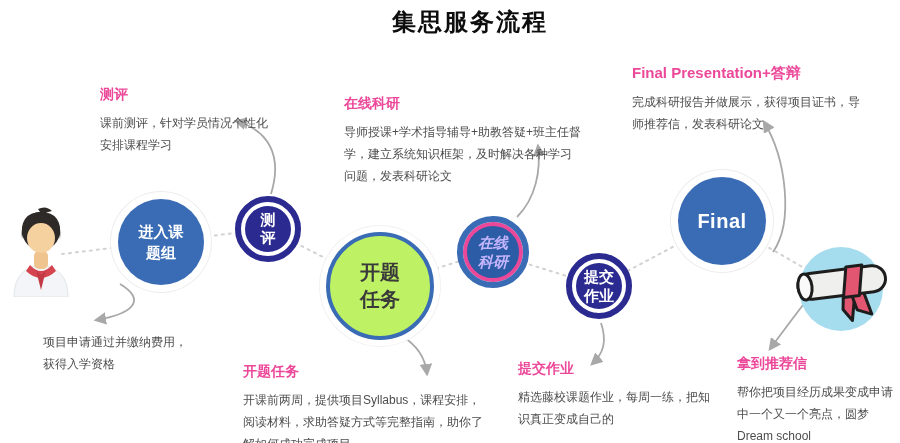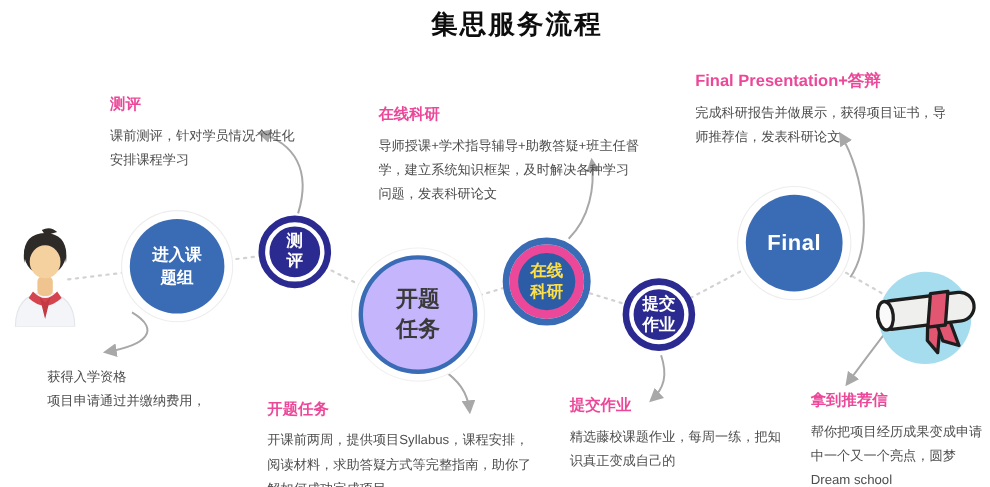--- a/index.html
+++ b/index.html
@@ -29,26 +29,26 @@
   }
   .c-enter{left:118px;top:199px;width:86px;height:86px;font-size:15px;line-height:21px;}
   .c-final{left:678px;top:177px;width:88px;height:88px;font-size:20px;letter-spacing:.5px;}
   .c-double-navy{
     background:#2b2a90;color:#ffffff;
     border:4px solid #ffffff;outline:6px solid #2b2a90;
   }
   .c-assess{left:241px;top:202px;width:46px;height:46px;font-size:15px;line-height:18px;}
   .c-submit{left:572px;top:259px;width:46px;height:46px;font-size:15px;line-height:19px;}
   .c-double-blue{
-    background:#2d5ca6;color:#fde047;
-    border:8px solid #ec4899;outline:6px solid #3a6cb5;
+    background:#2d5ca6;color:#c4b5fd;
+    border:4px solid #ec4899;outline:6px solid #3a6cb5;font-style:italic;
   }
   .c-research{left:463px;top:222px;width:52px;height:52px;font-size:15px;line-height:19px;}
   .c-outline-light{
-    background:#c4b5fd;color:#3a3a3a;
+    background:#bef264;color:#3a3a3a;
     border:4px solid #3a6cb5;
     box-shadow:0 0 0 6px #ffffff,0 0 0 7px #f1f1f1;
   }
   .c-opening{left:326px;top:232px;width:100px;height:100px;font-size:20px;line-height:27px;}
   .tb{position:absolute;z-index:3;}
   .tb h3{
     margin:2px 0 8px 0;font-size:14px;font-weight:bold;color:#ec4899;
   }
   .tb.en h3{font-size:15px;}
   .tb .line{font-size:12px;line-height:22px;color:#4d4d4d;white-space:nowrap;}
@@ -154,22 +154,22 @@
     <div class="line">问题，发表科研论文</div>
   </div>
 
   <div class="tb en tb-final">
     <h3>Final Presentation+答辩</h3>
     <div class="line">完成科研报告并做展示，获得项目证书，导</div>
     <div class="line">师推荐信，发表科研论文</div>
   </div>
 
   <div class="tb tb-enter">
+    <div class="line">项目申请通过并缴纳费用，</div>
     <div class="line">获得入学资格</div>
-    <div class="line">项目申请通过并缴纳费用，</div>
   </div>
 
   <div class="tb tb-opening">
     <h3>开题任务</h3>
     <div class="line">开课前两周，提供项目Syllabus，课程安排，</div>
     <div class="line">阅读材料，求助答疑方式等完整指南，助你了</div>
     <div class="line">解如何成功完成项目</div>
   </div>
 
   <div class="tb tb-submit">

